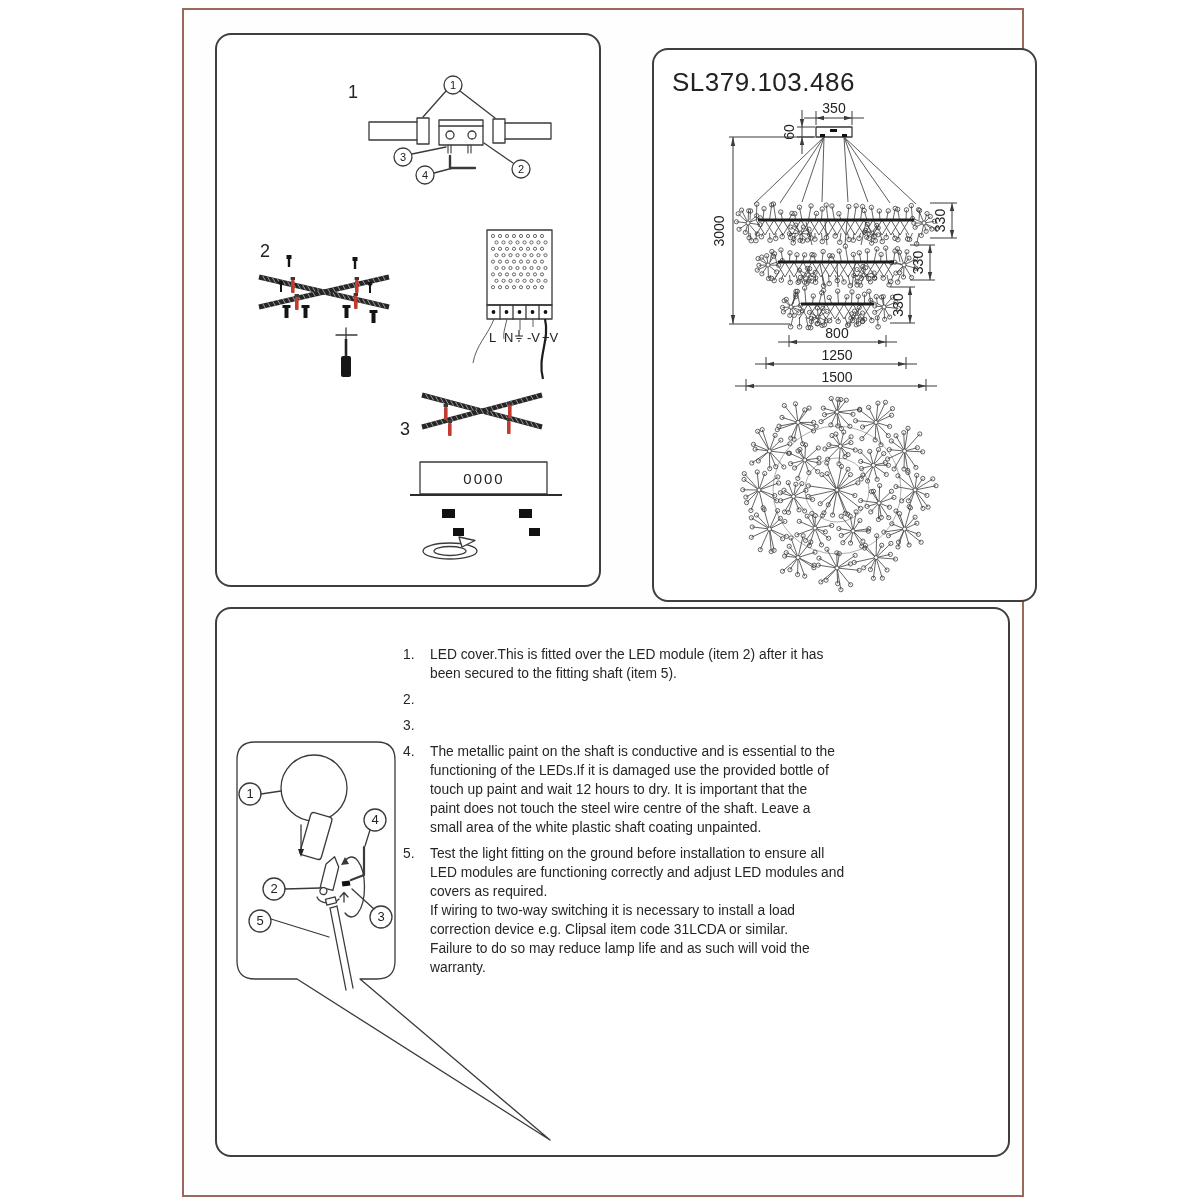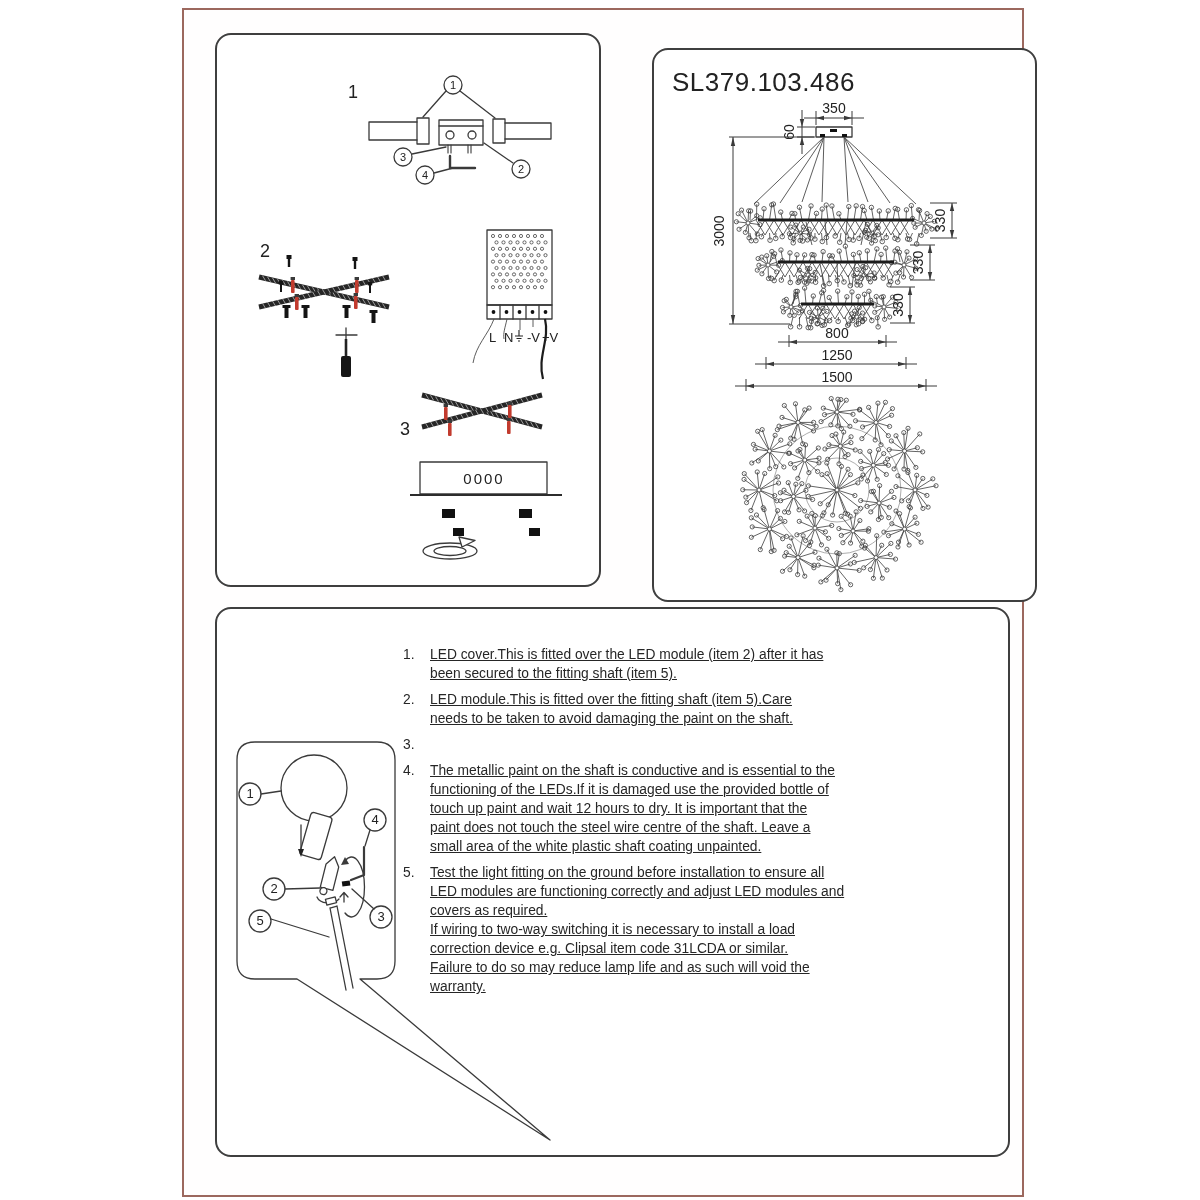--- a/index.html
+++ b/index.html
@@ -19,21 +19,21 @@
   .step{font-size:18px;}
   .title{font-size:26px;letter-spacing:0.5px;}
   .marks{font-size:15px;letter-spacing:2px;text-anchor:middle;}
   .lbl{font-size:13px;}
   .dim path{stroke:#3a3a3a;stroke-width:1;fill:none;}
   .dim polygon{fill:#3a3a3a;stroke:none;}
   .dim text{font-size:14px;text-anchor:middle;}
   .inst-list{position:absolute;left:186px;top:36px;width:520px;}
   .inst-item{display:flex;margin-bottom:7px;font-size:13.8px;line-height:19px;color:#262626;}
   .inst-num{width:27px;flex:none;}
-  .inst-text{white-space:pre-line;text-decoration:underline;}
+  .inst-text{white-space:pre-line;}
 </style>
 </head>
 <body>
 
 <div class="canvas">
   <div class="sheet-border"></div>
 
   <div class="panel" id="panelA">
     <svg viewBox="0 0 382 550" width="382" height="550">
 
@@ -1584,22 +1584,20 @@
     </svg>
 
     <div class="inst-list">
       <div class="inst-item">
         <span class="inst-num">1.</span>
         <div class="inst-text">LED cover.This is fitted over the LED module (item 2) after it has
 been secured to the fitting shaft (item 5).</div>
       </div>
       <div class="inst-item">
         <span class="inst-num">2.</span>
-        <div class="inst-text">LED module.This is fitted over the fitting shaft (item 5).Care
-needs to be taken to avoid damaging the paint on the shaft.</div>
       </div>
       <div class="inst-item">
         <span class="inst-num">3.</span>
       </div>
       <div class="inst-item">
         <span class="inst-num">4.</span>
         <div class="inst-text">The metallic paint on the shaft is conductive and is essential to the
 functioning of the LEDs.If it is damaged use the provided bottle of
 touch up paint and wait 12 hours to dry. It is important that the
 paint does not touch the steel wire centre of the shaft. Leave a

